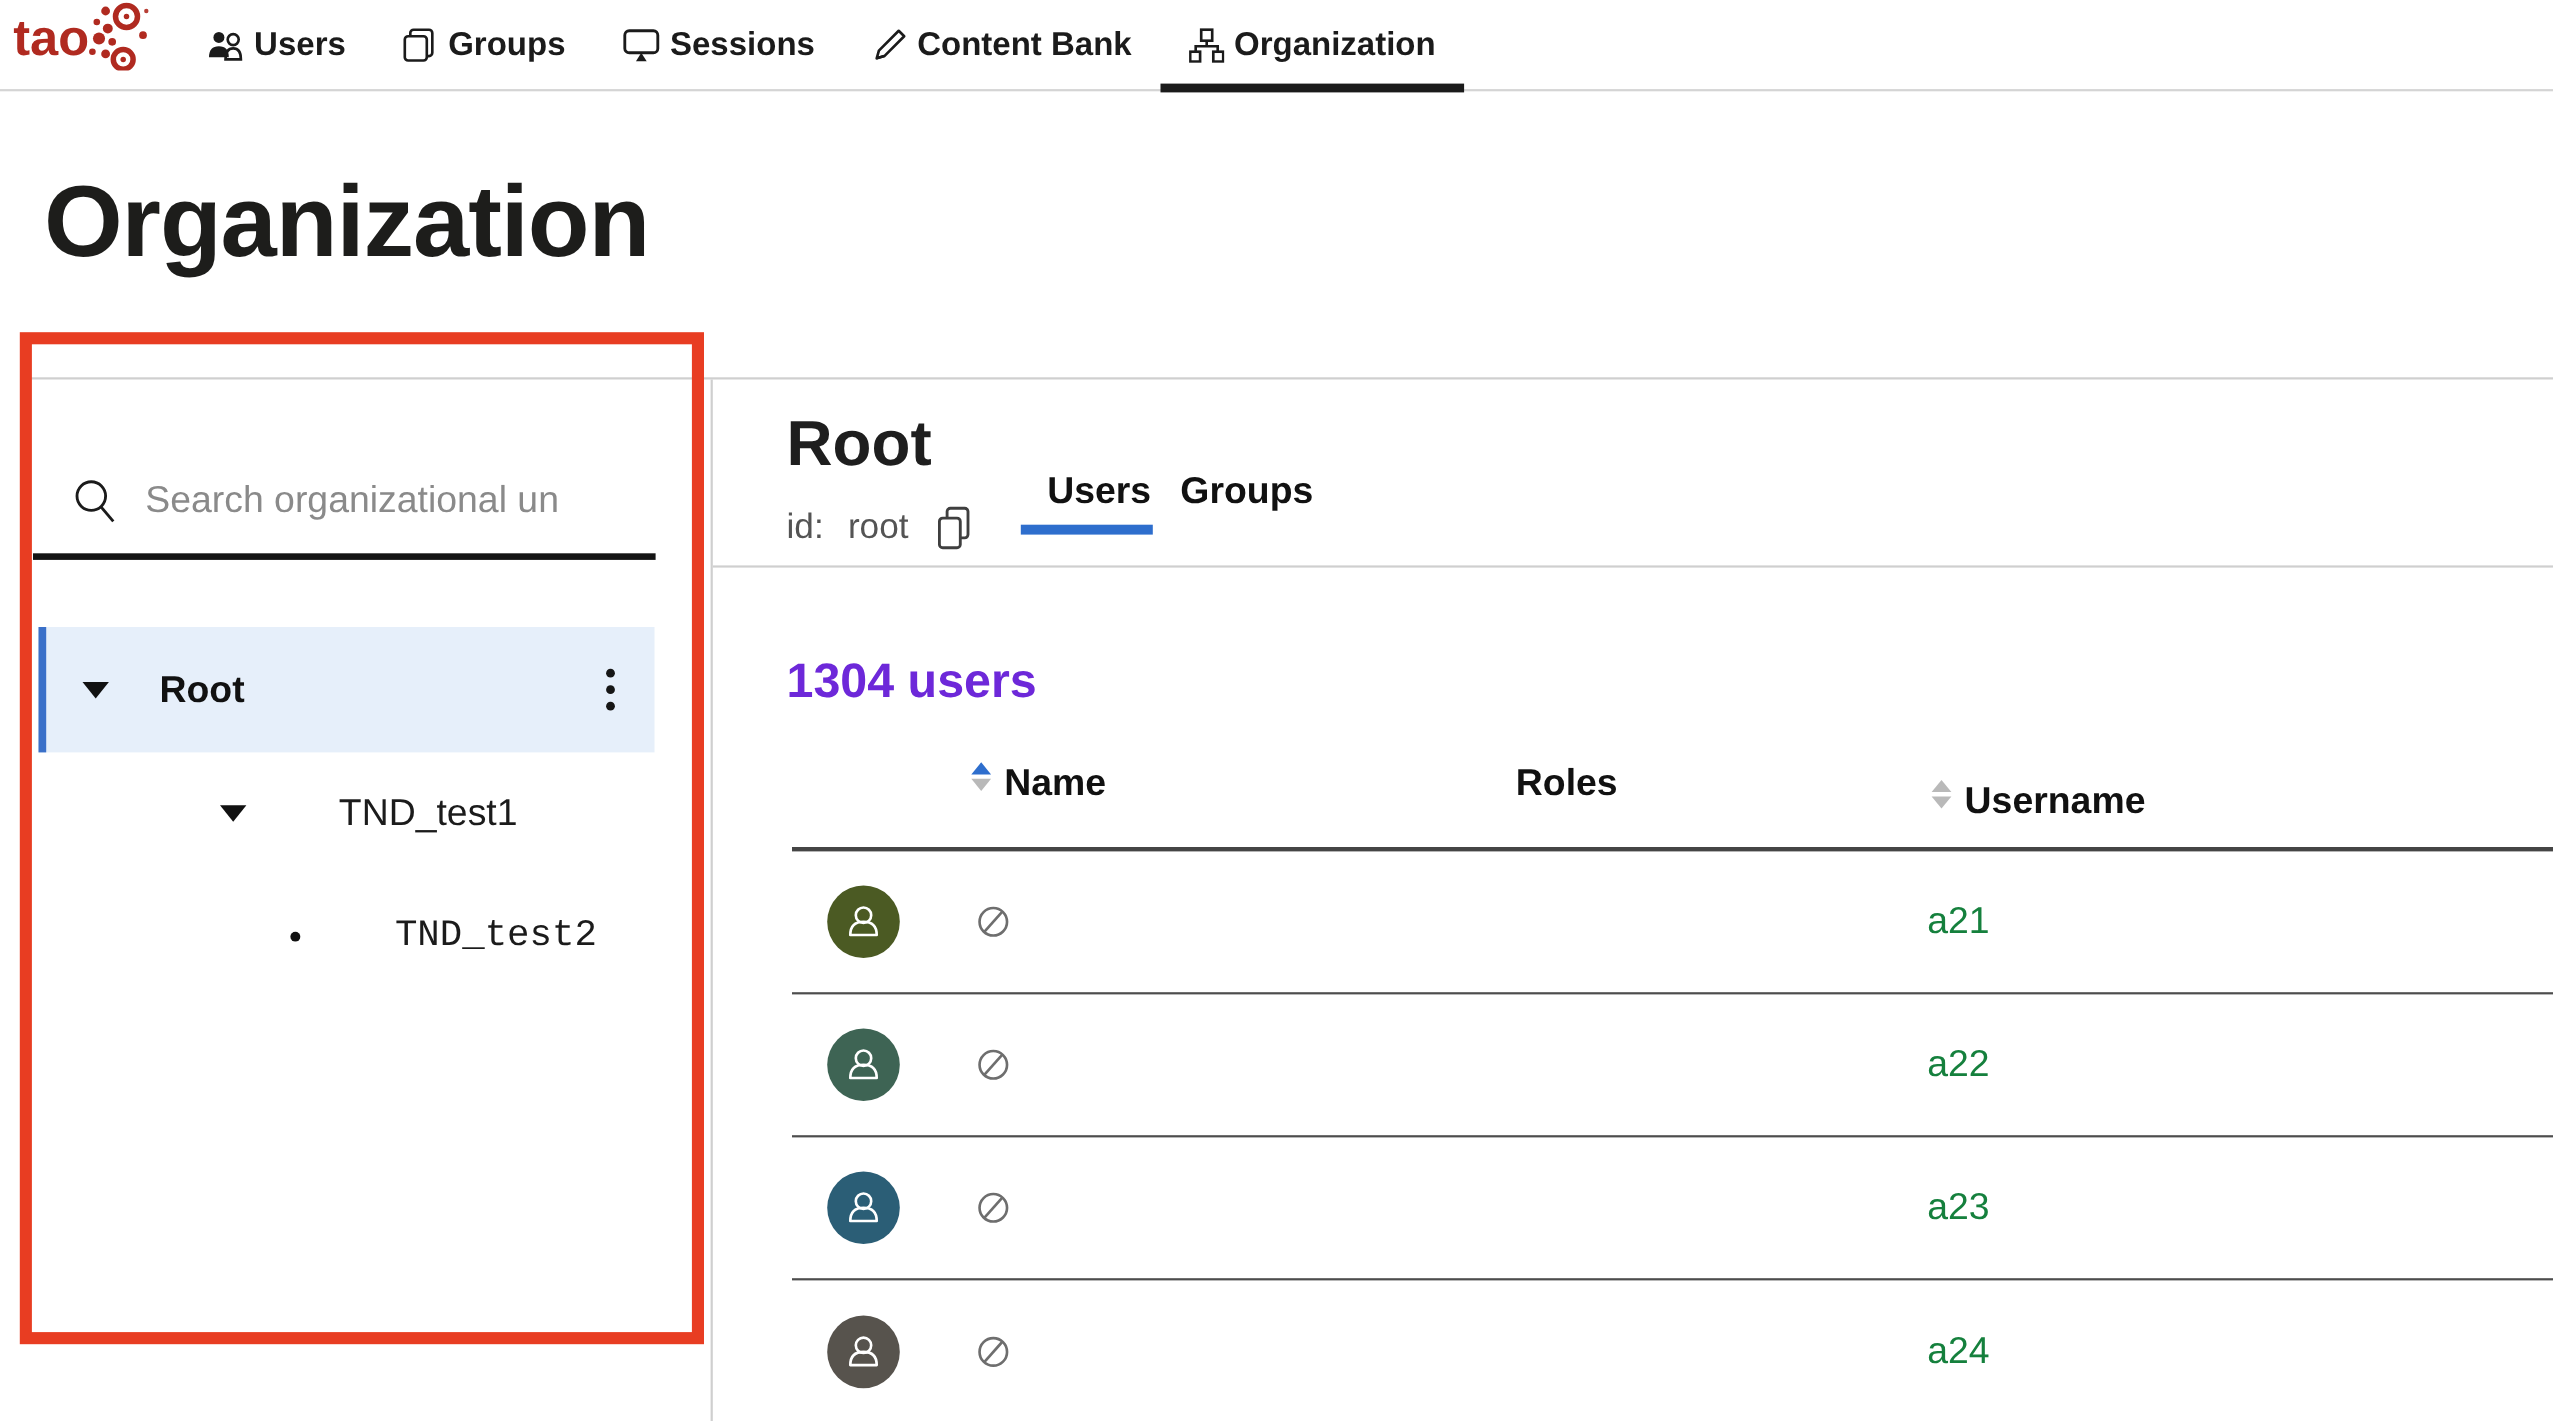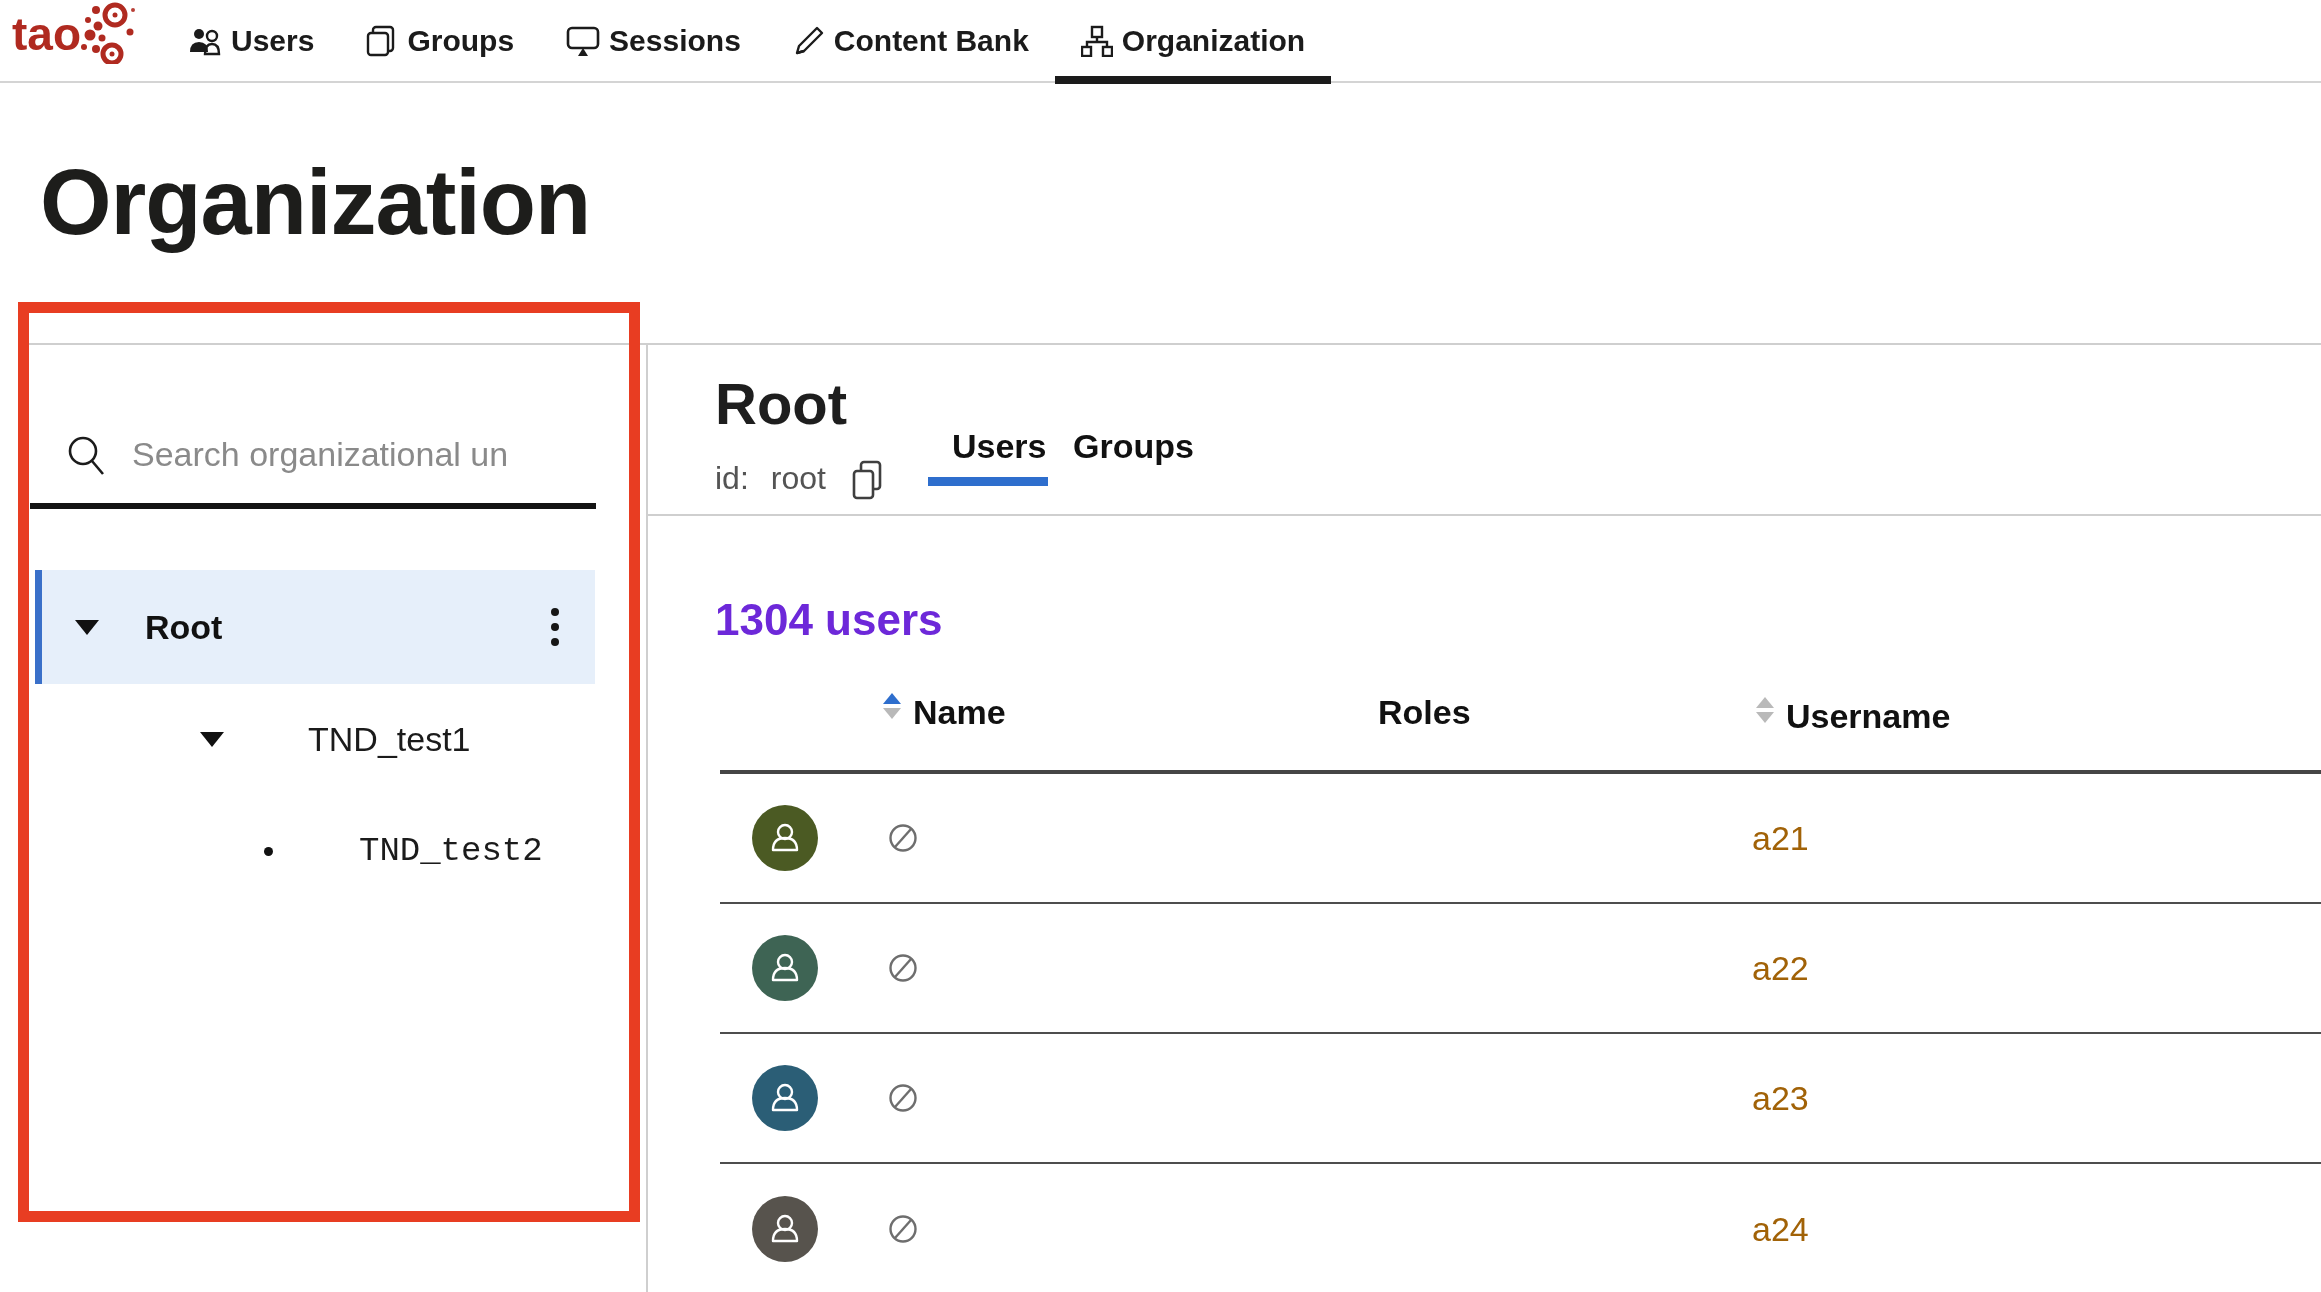--- a/index.html
+++ b/index.html
@@ -69,37 +69,37 @@
   .tab-underline { position:absolute; left:280px; top:132px; width:120px; height:9px; background:#2e6ecd; }
   .tabs-divider { position:absolute; left:0; right:0; top:169px; height:2px; background:#cfcfcf; }
 
   .user-count { position:absolute; left:67px; top:250px; font-size:44px; font-weight:700; color:#6d28d9; }
 
   .thead { position:absolute; left:0; right:0; top:348px; height:40px; }
   .th { position:absolute; display:flex; gap:12px; font-size:34px; font-weight:700;
         color:#111; cursor:pointer; }
   .th-name { left:235px; top:0; }
   .th-roles { left:730px; top:0; cursor:default; }
-  .th-username { left:1108px; top:4px; }
+  .th-username { left:1108px; top:16px; }
   .sort { display:flex; flex-direction:column; gap:4px; }
   .sort i { display:block; width:0; height:0; border-left:9px solid transparent; border-right:9px solid transparent; }
   .sort .up { border-bottom:11px solid #b9b9b9; }
   .sort .down { border-top:11px solid #b9b9b9; }
   .sort .up.active { border-bottom-color:#2e6ecd; }
 
   .thead-border { position:absolute; left:72px; right:0; top:425px; height:4px; background:#454545; }
 
   .rows { position:absolute; left:72px; right:0; top:429px; }
   .trow { position:relative; height:130px; border-bottom:2px solid #4d4d4d; cursor:pointer; }
   .trow:last-child { border-bottom:none; }
   .avatar { position:absolute; left:32px; top:50%; transform:translateY(-50%); width:66px; height:66px;
             border-radius:50%; display:flex; align-items:center; justify-content:center; }
   .blocked { position:absolute; left:168px; top:50%; transform:translateY(-50%); }
   .uname { position:absolute; left:1032px; top:50%; transform:translateY(-50%);
-           font-size:34px; color:#a16207; }
+           font-size:34px; color:#15803d; }
 </style>
 </head>
 <body>
 
 <div class="screen">
 
   <header class="topnav">
     <svg class="logo" viewBox="0 0 130 62">
       <text x="0" y="48" font-family="Liberation Sans, sans-serif" font-weight="700" font-size="46" fill="#b02a20">tao</text>
       <g fill="#b02a20">

